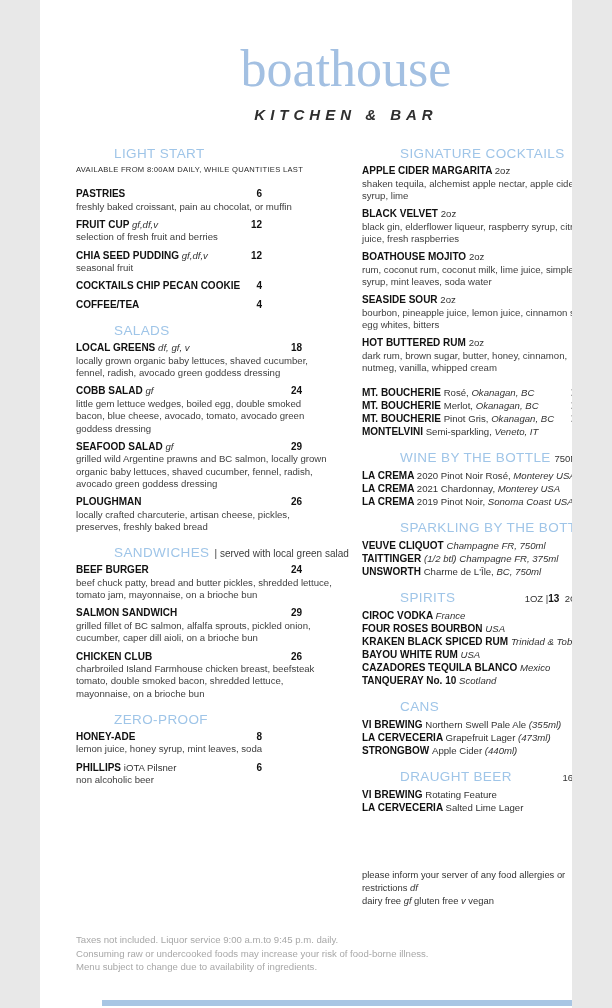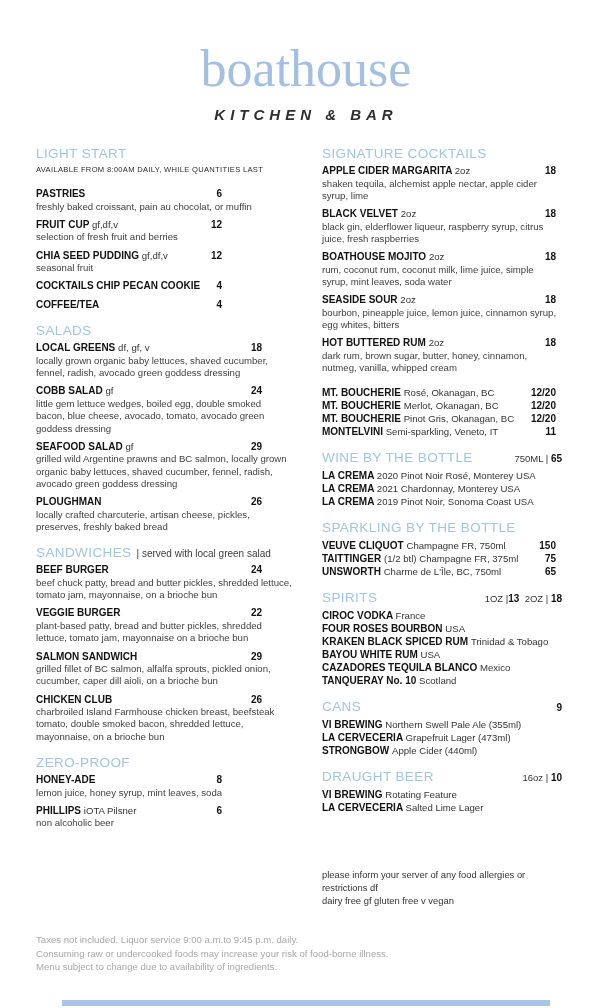--- a/index.html
+++ b/index.html
@@ -1,56 +1,56 @@
 <!DOCTYPE html>
 <html><head>
 <meta charset="utf-8">
 <style>
   html,body{margin:0;padding:0;background:#e8e8e8;}
   .page{
-    position:relative; width:612px; height:1008px; background:#ffffff;
+    position:relative; width:532px; height:1008px; background:#ffffff;
     margin:0 auto; overflow:hidden;
     font-family:"Liberation Sans", sans-serif; color:#333;
   }
   
   .logo{position:absolute; top:42px; left:0; width:612px; text-align:center;}
   .logo-title{
     font-family:"Liberation Serif", serif; font-size:52px; line-height:54px;
     color:#a3c0e2; font-weight:400; letter-spacing:0px;
   }
   .logo-sub{
     margin-top:10px; font-size:15px; letter-spacing:5px; color:#2f2f2f; font-weight:700;font-style:italic;
   }
   
   .col{position:absolute; top:146px;}
   .col-left{left:36px; width:256px;}
   .col-right{left:322px; width:240px;}
   
   .section{margin-bottom:12px;}
   .sec-header{display:flex; align-items:baseline; margin-bottom:4px;}
-  .sec-title{font-size:13.5px; color:#9fc5e8; letter-spacing:0.4px; font-weight:400;}
+  .sec-title{font-size:13.5px; color:#9fc5e8; letter-spacing:0.4px; font-weight:400;margin-left:38px;}
   .sec-suffix{font-size:10px; color:#3c3c3c; margin-left:5px; white-space:pre;}
   .sec-right{margin-left:auto; font-size:9.5px; white-space:pre;}
   .subnote{font-size:7.6px; color:#2b2b2b; letter-spacing:0.3px; margin:3px 0 14px 0;}
   
   .item{margin-bottom:6px;}
   .compact .item{margin-bottom:0;}
   .item-line{position:relative; line-height:12.5px; font-size:9.6px;}
   .compact .item-line{line-height:13px;align-items:center;}
   .col-right .item-line{display:flex; flex-wrap:nowrap;}
   .desc{font-size:9.6px; color:#404040; line-height:12.3px;}
   .price{font-weight:700; color:#111; font-size:10px;}
   .col-left .price{position:absolute; top:0; text-align:right; width:34px;}
   #sec-light-start .price, #sec-zero-proof .price{left:152px;}
   #sec-salads .price, #sec-sandwiches .price{left:192px;}
   .col-right .price{margin-left:auto; padding-left:4px; padding-right:6px; white-space:nowrap;}
   
   .p-b{font-weight:700; color:#111; font-size:10px; white-space:pre-wrap;}
   .p-r{color:#333; white-space:pre-wrap;}
-  .p-i{color:#333; white-space:pre-wrap;}
+  .p-i{font-style:italic; color:#333; white-space:pre-wrap;}
   .p-h{color:#b9d4ed; white-space:pre-wrap;}
   
   .allergy{position:absolute; left:322px; top:868px; width:250px; font-size:9.4px; color:#2e2e2e; line-height:13px;}
   
   .footer{position:absolute; left:36px; top:933px; width:500px; font-size:9.6px; color:#a8a8a8; line-height:13.5px;}
   
   .bottom-bar{position:absolute; left:62px; top:1000px; width:488px; height:6px; background:#a8c6e4;}
 </style>
 </head>
 <body>
@@ -109,24 +109,20 @@
         </div>
       </div>
       <div class="section" id="sec-sandwiches">
         <div class="sec-header">
           <span class="sec-title">SANDWICHES</span>
           <span class="sec-suffix">| served with local green salad</span>
         </div>
         <div class="item">
           <div class="item-line"><span class="p-b">BEEF BURGER</span><span class="price">24</span></div>
           <div class="desc">beef chuck patty, bread and butter pickles, shredded lettuce, tomato jam, mayonnaise, on a brioche bun</div>
-        </div>
-        <div class="item">
-          <div class="item-line"><span class="p-b">VEGGIE BURGER</span><span class="price">22</span></div>
-          <div class="desc">plant-based patty, bread and butter pickles, shredded lettuce, tomato jam, mayonnaise on a brioche bun</div>
         </div>
         <div class="item">
           <div class="item-line"><span class="p-b">SALMON SANDWICH</span><span class="price">29</span></div>
           <div class="desc">grilled fillet of BC salmon, alfalfa sprouts, pickled onion, cucumber, caper dill aioli, on a brioche bun</div>
         </div>
         <div class="item">
           <div class="item-line"><span class="p-b">CHICKEN CLUB</span><span class="price">26</span></div>
           <div class="desc">charbroiled Island Farmhouse chicken breast, beefsteak tomato, double smoked bacon, shredded lettuce, mayonnaise, on a brioche bun</div>
         </div>
       </div>

